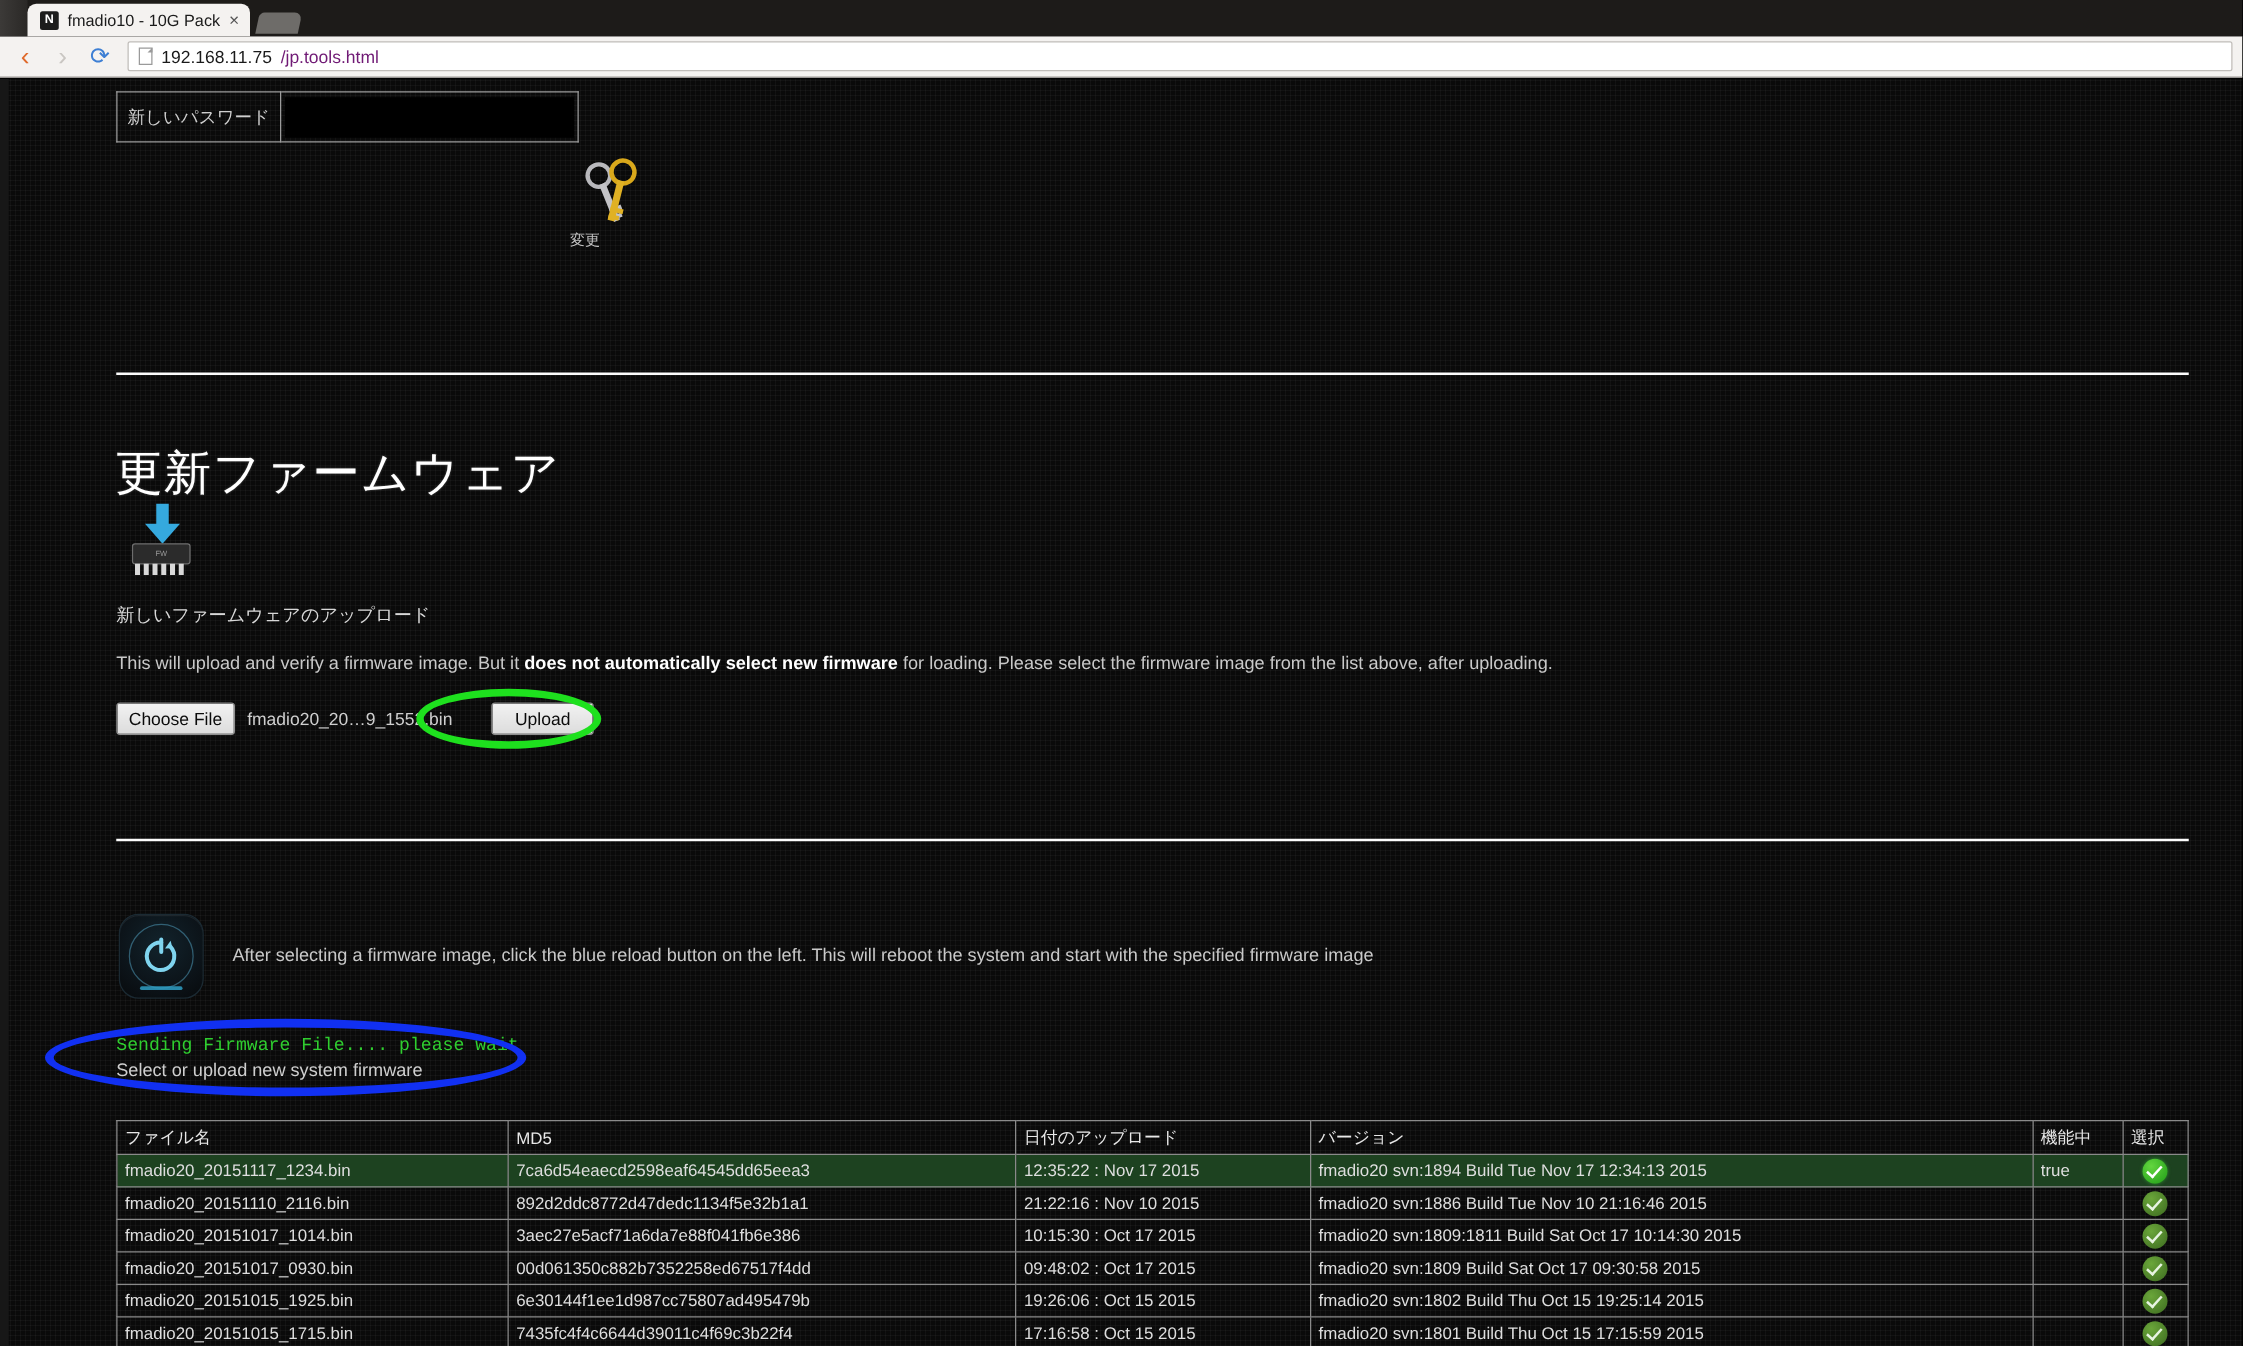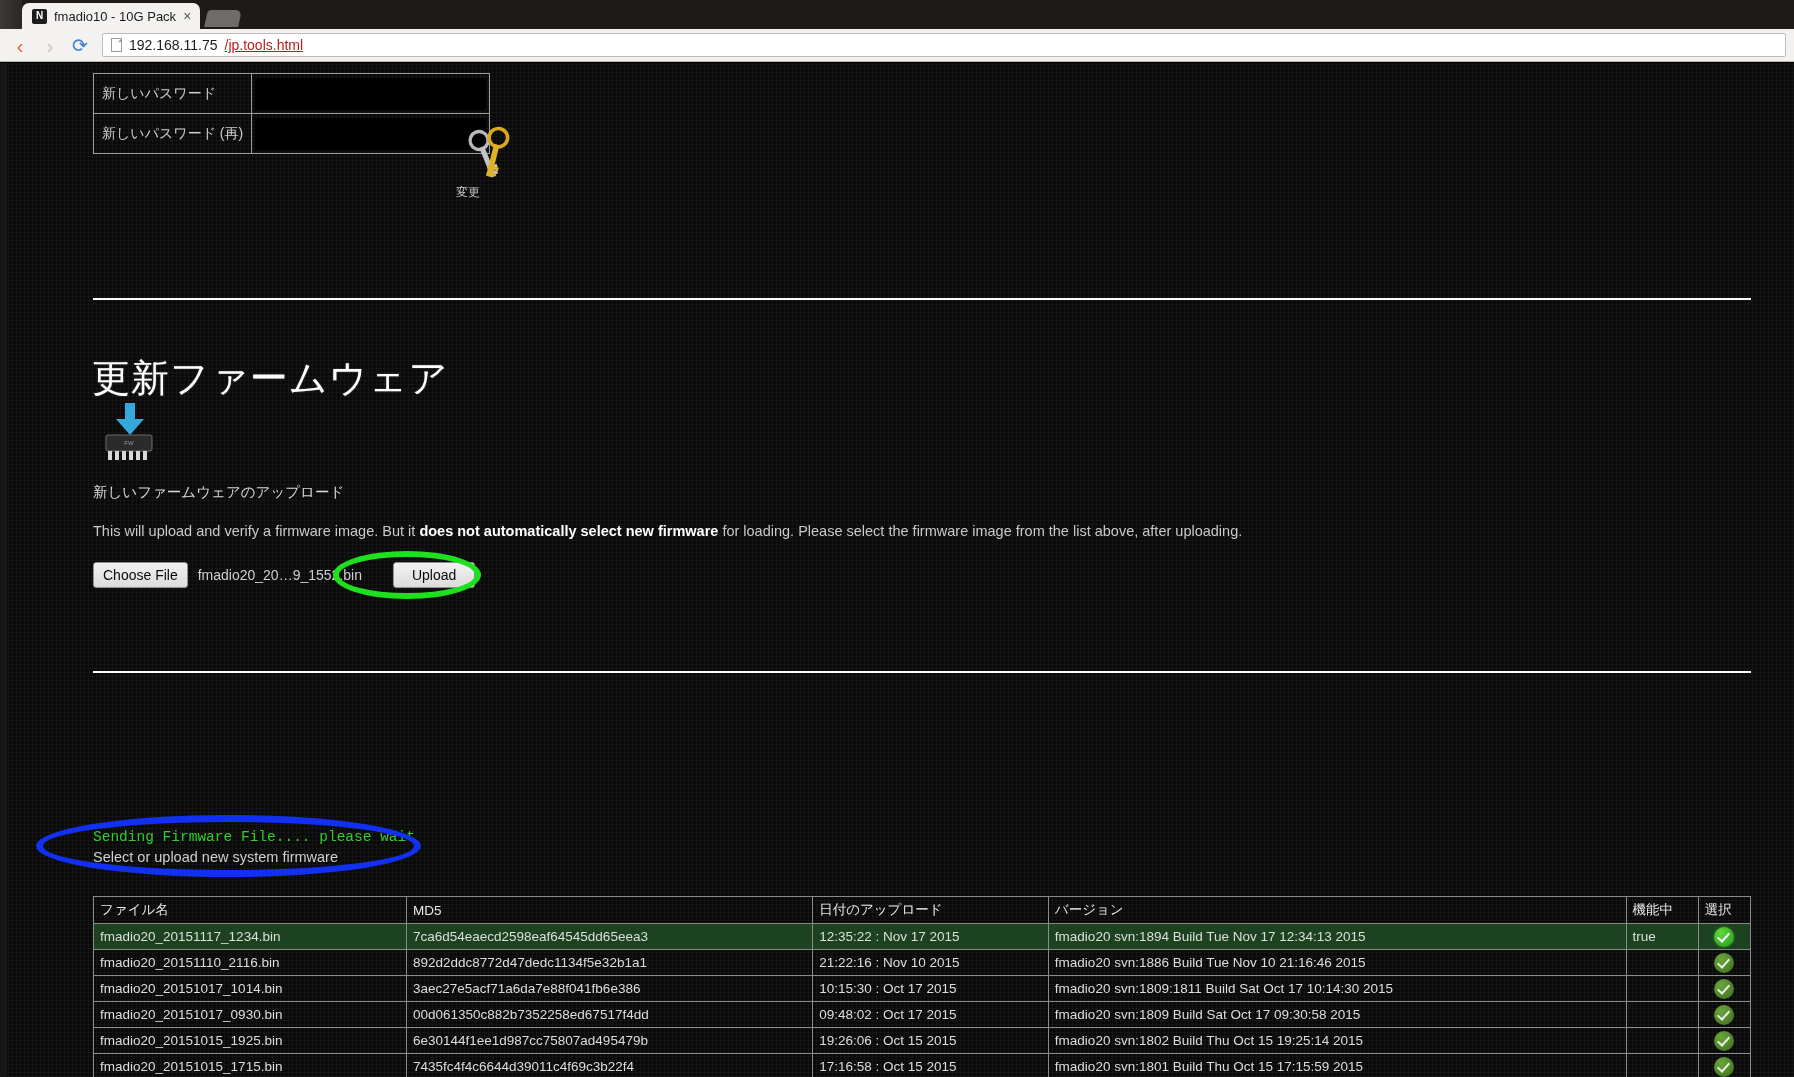--- a/index.html
+++ b/index.html
@@ -102,21 +102,21 @@
     background: #fff;
     position: relative;
     flex: 0 0 auto;
   }
   .page-glyph::after{
     content:""; position:absolute; right:-1px; top:-1px;
     border-width:0 0 4px 4px; border-style:solid;
     border-color: transparent transparent #9a9a9a transparent;
   }
   .url-host { font-size: 14px; color: #1a1a1a; }
-  .url-path { font-size: 14px; color: #b91c1c; text-decoration: underline; }
+  .url-path { font-size: 14px; color: #701a75; }
 
   
   #page {
     position: absolute;
     left: 0; top: 63px;
     width: 1794px; height: 1014px;
     background-color: #0a0a0a;
     background-image:
       repeating-linear-gradient(0deg, rgba(255,255,255,.035) 0 1px, transparent 1px 4px),
       repeating-linear-gradient(90deg, rgba(255,255,255,.035) 0 1px, transparent 1px 4px);
@@ -332,26 +332,20 @@
     <div class="edge-l"></div>
 
     <table class="pwtable">
       <tbody>
           <tr>
         <td class="pw-label">新しいパスワード</td>
         <td class="pw-input-cell">
           <input class="pw-input" type="password" value="" style="">
         </td>
       </tr>
-      <tr>
-        <td class="pw-label">新しいパスワード (再)</td>
-        <td class="pw-input-cell">
-          <input class="pw-input" type="password" value="" style="">
-        </td>
-      </tr>
     </tbody>
       </table>
 
     <div class="keys-wrap">
       <svg class="keys-svg" width="54" height="58" viewBox="0 0 54 58">
         <g transform="rotate(-22 27 29)">
           <circle cx="21" cy="12" r="9" fill="none" stroke="#b9b9bd" stroke-width="3.4"></circle>
           <rect x="18.4" y="19" width="5.2" height="32" fill="#c3c3c7"></rect>
           <rect x="18.4" y="40" width="10" height="3.6" fill="#c3c3c7"></rect>
           <rect x="18.4" y="46" width="8" height="3.4" fill="#c3c3c7"></rect>
@@ -390,20 +384,31 @@
 
     <div class="upload-row">
       <button class="btn-gray">Choose File</button>
       <span class="file-name">fmadio20_20…9_1552.bin</span>
       <button class="btn-gray btn-upload">Upload</button>
     </div>
     <div class="ellipse-green"></div>
 
     <hr class="rule r2">
 
+    <div class="reload-block">
+      <div class="reload-btn">
+        <span class="reload-ring"></span>
+        <svg width="36" height="36" viewBox="0 0 36 36">
+          <path d="M25.5 10.5 A11 11 0 1 1 18 7" fill="none" stroke="#7fd4ee" stroke-width="3.2" stroke-linecap="round"></path>
+          <path d="M18 4.5 L18 14.5" fill="none" stroke="#7fd4ee" stroke-width="3.2" stroke-linecap="round"></path>
+          <path d="M25.5 5.5 L27 11.5 L21 11.8 z" fill="#7fd4ee"></path>
+        </svg>
+      </div>
+      <div class="reload-text">After selecting a firmware image, click the blue reload button on the left. This will reboot the system and start with the specified firmware image</div>
+    </div>
 
     <div class="status-wrap">
       <div class="status-green">Sending Firmware File.... please wait</div>
       <div class="status-gray">Select or upload new system firmware</div>
     </div>
     <div class="ellipse-blue"></div>
 
     <table class="fwtable">
       <thead>
         <tr>

